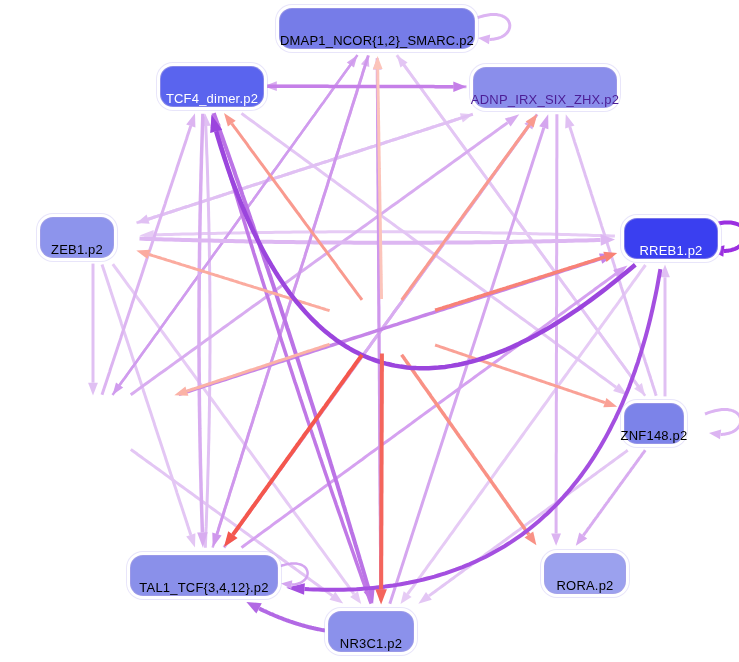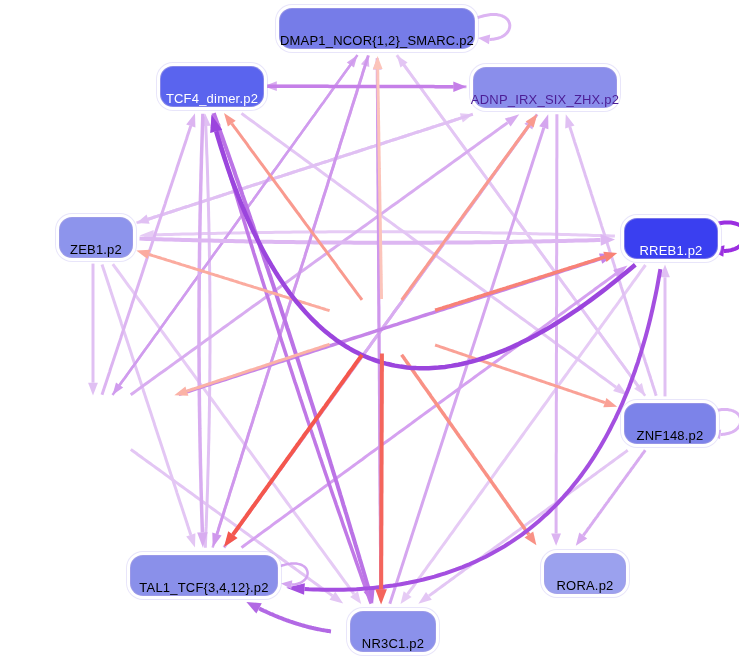--- a/index.html
+++ b/index.html
@@ -128,31 +128,31 @@
     </svg>
 <div class="node" style="left: 279px; top: 7.5px; width: 196px; height: 41px; background: rgb(118, 124, 232); color: rgb(0, 0, 0);">
       <span>DMAP1_NCOR{1,2}_SMARC.p2</span>
     </div>
     <div class="node" style="left: 152px; top: 65.5px; width: 104px; height: 41px; background: rgb(90, 100, 238); color: rgb(255, 255, 255); margin-left: 8px;">
       <span>TCF4_dimer.p2</span>
     </div>
     <div class="node" style="left: 473px; top: 66.5px; width: 144px; height: 41px; background: rgb(138, 142, 235); color: #4c1d95;">
       <span>ADNP_IRX_SIX_ZHX.p2</span>
     </div>
-    <div class="node" style="left: 59px; top: 216.5px; width: 74px; height: 41px; background: rgb(141, 148, 236); color: rgb(0, 0, 0);">
+    <div class="node" style="left: 40px; top: 216.5px; width: 74px; height: 41px; background: rgb(141, 148, 236); color: rgb(0, 0, 0);">
       <span>ZEB1.p2</span>
     </div>
     <div class="node" style="left: 624px; top: 217.5px; width: 94px; height: 41px; background: rgb(58, 63, 240); color: rgb(255, 255, 255);">
       <span>RREB1.p2</span>
     </div>
-    <div class="node" style="left: 624px; top: 402.5px; width: 92px; height: 41px; background: rgb(124, 131, 233); color: rgb(0, 0, 0);">
+    <div class="node" style="left: 624px; top: 402.5px; width: 60px; height: 41px; background: rgb(124, 131, 233); color: rgb(0, 0, 0);">
       <span>ZNF148.p2</span>
     </div>
     <div class="node" style="left: 130px; top: 554.5px; width: 148px; height: 41px; background: rgb(138, 144, 234); color: rgb(0, 0, 0);">
       <span>TAL1_TCF{3,4,12}.p2</span>
     </div>
     <div class="node" style="left: 544px; top: 552.5px; width: 82px; height: 41px; background: rgb(155, 161, 238); color: rgb(0, 0, 0);">
       <span>RORA.p2</span>
     </div>
-    <div class="node" style="left: 350px; top: 610.5px; width: 86px; height: 41px; background: rgb(139, 145, 235); color: rgb(0, 0, 0);">
+    <div class="node" style="left: 328px; top: 610.5px; width: 86px; height: 41px; background: rgb(139, 145, 235); color: rgb(0, 0, 0);">
       <span>NR3C1.p2</span>
     </div>
   </div>
 
 </body></html>

